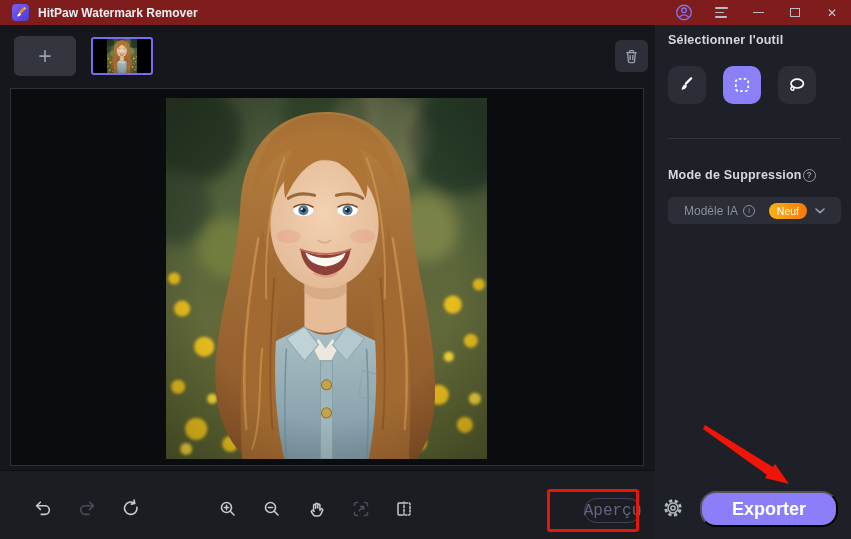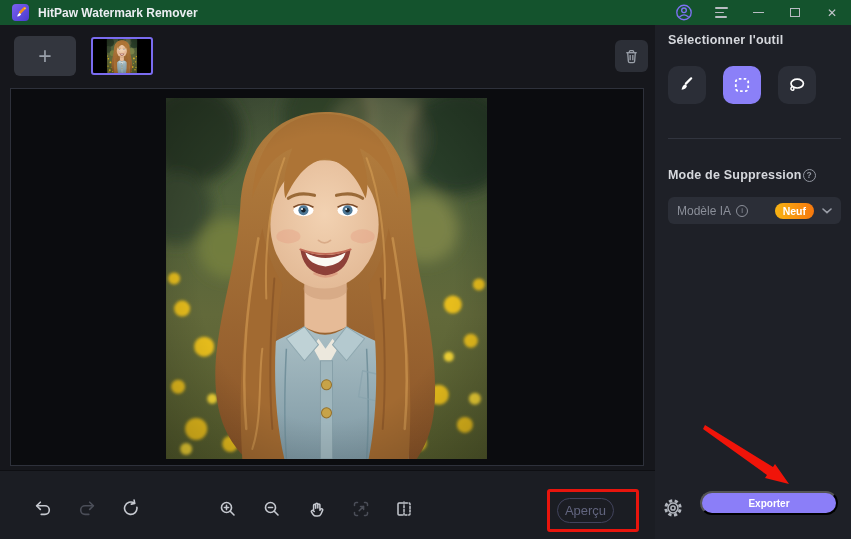--- a/index.html
+++ b/index.html
@@ -1,21 +1,21 @@
 <!DOCTYPE html>
 <html><head>
 <meta charset="utf-8">
 <style>
   * { margin:0; padding:0; box-sizing:border-box; }
   html,body { width:851px; height:539px; overflow:hidden; }
   body { position:relative; background:#16171c; font-family:"Liberation Sans", sans-serif; }
 
   
   .titlebar { position:absolute; left:0; top:0; width:851px; height:25px;
-    background:#14532d; display:flex; align-items:center; padding:0 10px 0 12px; z-index:30; }
+    background:#7f1d1d; display:flex; align-items:center; padding:0 10px 0 12px; z-index:30; }
   .logo { width:17px; height:17px; border-radius:4px;
     background:linear-gradient(135deg,#7b61f0,#4a3ad0); display:flex; align-items:center; justify-content:center; }
   .app-title { margin-left:9px; font-size:12px; font-weight:700; color:#eceef2; }
   .tb-controls { margin-left:auto; display:flex; align-items:center; gap:19px; }
   .tb-btn { width:18px; height:18px; display:flex; align-items:center; justify-content:center; cursor:default; }
   .menu-lines { display:flex; flex-direction:column; gap:3px; align-items:flex-start; }
   .menu-lines i { display:block; height:1.6px; background:#b9bcc3; border-radius:1px; }
   .min-line { width:11px; height:1.6px; background:#b9bcc3; }
   .max-box { width:10px; height:9px; border:1.3px solid #b9bcc3; }
   .close-x { color:#c3c6cc; font-size:12px; line-height:1; }
@@ -32,52 +32,52 @@
 
   .canvas { position:absolute; left:10px; top:88px; width:634px; height:378px;
     background:#0b0c0f; border:1px solid #2e313b; }
   .photo { position:absolute; left:155px; top:9px; width:321px; height:361px; display:block; }
 
   
   .bottombar { position:absolute; left:0; top:470px; width:655px; height:69px;
     background:#1b1d23; border-top:1px solid #0e0f13; }
   .tool-ic { position:absolute; width:30px; height:30px; top:494px;
     display:flex; align-items:center; justify-content:center; }
-  .preview-btn { position:absolute; left:557px; top:498px; width:57px; height:25px;
+  .preview-btn { position:absolute; left:584px; top:498px; width:57px; height:25px;
     border:1px solid #41435c; border-radius:13px; background:transparent;
-    color:#62657f; font-size:13px; display:flex; align-items:center; justify-content:center;
-    font-family:Liberation Sans, sans-serif; }
+    color:#62657f; font-size:16px; display:flex; align-items:center; justify-content:center;
+    font-family:Liberation Mono, monospace; }
   .anno-box { position:absolute; left:547px; top:489px; width:92px; height:43px;
     border:3px solid #e8150d; border-radius:3px; z-index:40; pointer-events:none; }
   .anno-arrow { position:absolute; left:0; top:0; width:851px; height:539px;
     z-index:41; pointer-events:none; }
 
   
   .sidebar { position:absolute; left:655px; top:25px; width:196px; height:514px; background:#1e2027; }
   .sb-title { position:absolute; left:13px; font-size:12.5px; font-weight:700; color:#d6d8dd; letter-spacing:.2px; }
   .tools-row { position:absolute; left:13px; top:41px; display:flex; gap:17px; }
   .tool-btn { width:38px; height:38px; border-radius:10px; background:#2b2e37;
     display:flex; align-items:center; justify-content:center; }
   .tool-btn.active { background:#8b80f8; }
   .sb-divider { position:absolute; left:13px; top:113px; width:173px; height:1px; background:#31343e; }
   .mode-row { position:absolute; left:13px; top:143px; display:flex; align-items:center; gap:1px; }
   .help-circle { width:13px; height:13px; border:1.3px solid #9296a0; border-radius:50%;
     color:#9296a0; font-size:8.5px; font-weight:700; display:flex; align-items:center; justify-content:center; }
   .dropdown { position:absolute; left:13px; top:172px; width:173px; height:27px;
-    background:#2b2e37; border-radius:6px; display:flex; align-items:center; padding:0 9px; }
+    background:#2b2e37; border-radius:6px; display:flex; align-items:center; padding:0 16px; }
   .dd-label { font-size:12px; color:#8b8f99; }
   .info-circle { width:12px; height:12px; border:1.1px solid #8b8f99; border-radius:50%;
     color:#8b8f99; font-size:8px; display:flex; align-items:center; justify-content:center; margin-left:5px; }
   .badge { margin-left:auto; padding:2px 8px; border-radius:9px;
-    background:linear-gradient(90deg,#f7b313,#f7780d); color:#fff; font-size:10.5px; font-weight:700; }
+    background:linear-gradient(90deg,#f7b313,#f7780d); color:#fff; font-size:10.5px; font-weight:400; }
   .dd-chevron { margin-left:8px; display:flex; }
   .gear-btn { position:absolute; left:5px; top:470px; width:26px; height:26px;
     display:flex; align-items:center; justify-content:center; }
-  .export-btn { position:absolute; left:45px; top:466px; width:138px; height:24px;
-    border-radius:16px; background:#8b7ef8; color:#fff; font-size:10px; font-weight:700;
+  .export-btn { position:absolute; left:45px; top:466px; width:138px; height:36px;
+    border-radius:16px; background:#8b7ef8; color:#fff; font-size:18px; font-weight:700;
     display:flex; align-items:center; justify-content:center; font-family:"Liberation Sans", sans-serif; }
 
   svg { display:block; }
 </style>
 </head>
 <body>
 
 <svg width="0" height="0" style="position:absolute">
   <defs>
     <linearGradient id="gBg" x1="0" y1="0" x2="0" y2="1">

